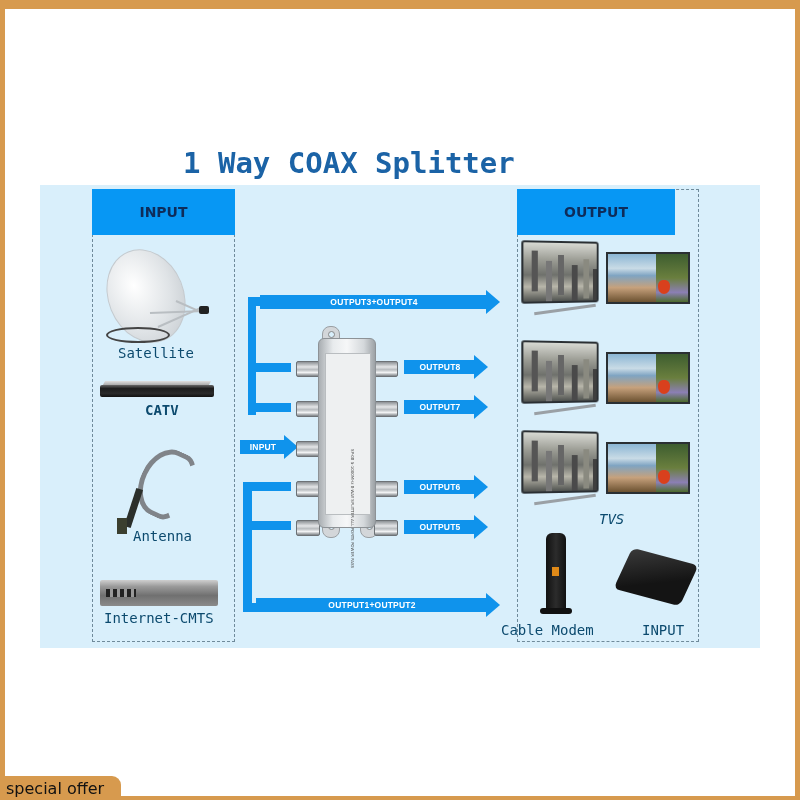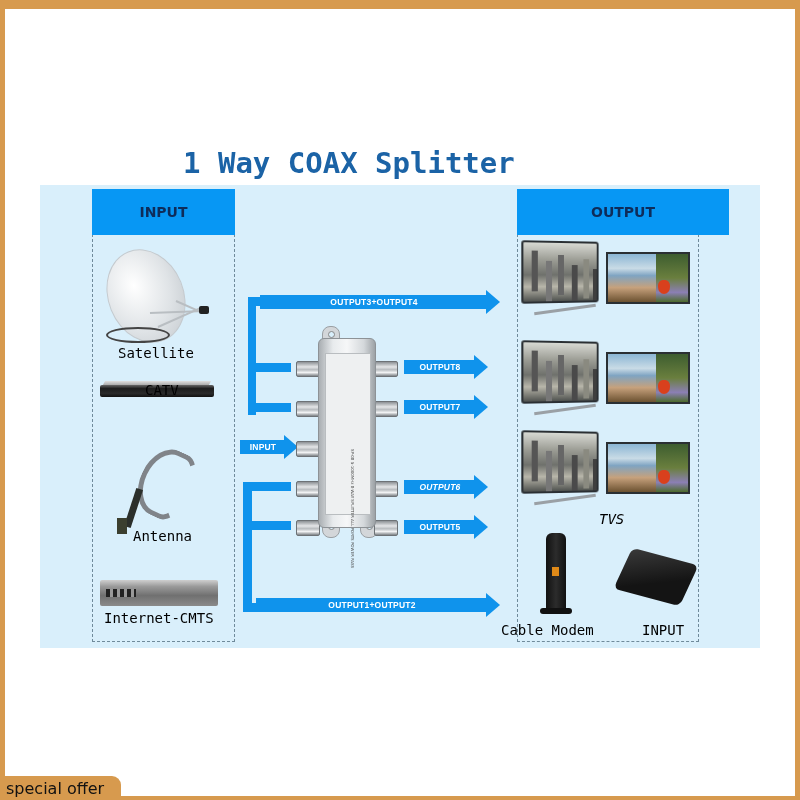--- a/index.html
+++ b/index.html
@@ -5,22 +5,22 @@
   html,body{margin:0;padding:0;}
   body{width:800px;height:800px;position:relative;overflow:hidden;background:#ffffff;font-family:"DejaVu Sans",sans-serif;}
   .frame{position:absolute;left:0;top:0;width:800px;height:800px;box-sizing:border-box;border-top:9px solid #d79a4e;border-left:5px solid #d79a4e;border-right:5px solid #d79a4e;border-bottom:4px solid #d79a4e;}
   .title{position:absolute;left:183px;top:146px;font-family:"DejaVu Sans Mono",monospace;font-weight:bold;font-size:29px;color:#1b63a6;letter-spacing:0px;white-space:nowrap;}
   .panel{position:absolute;left:40px;top:185px;width:720px;height:463px;background:#d9effb;}
   .col{position:absolute;border:1px dashed #6f8a9a;box-sizing:border-box;}
   .col-in{left:92px;top:189px;width:143px;height:453px;}
   .col-out{left:517px;top:189px;width:182px;height:453px;}
   .hdr{position:absolute;background:#0797f4;color:#0e2c5a;font-family:"DejaVu Sans",sans-serif;font-size:14px;font-weight:bold;display:flex;align-items:center;justify-content:center;}
   .hdr-in{left:92px;top:189px;width:143px;height:46px;}
-  .hdr-out{left:517px;top:189px;width:212px;height:46px;}
-  .lbl{position:absolute;font-family:"DejaVu Sans Mono",monospace;font-size:14px;color:#000000;white-space:nowrap;}
+  .hdr-out{left:517px;top:189px;width:158px;height:46px;}
+  .lbl{position:absolute;font-family:"DejaVu Sans Mono",monospace;font-size:14px;color:#0c4a6e;white-space:nowrap;}
   .bar{position:absolute;background:#0f93ec;}
   .arrow{position:absolute;height:14px;}
   .arrow .shaft{position:absolute;left:0;top:0;height:14px;background:#0f93ec;display:flex;align-items:center;justify-content:center;color:#ffffff;font-family:"Liberation Sans",sans-serif;font-weight:bold;font-size:8.5px;letter-spacing:0.2px;}
   .arrow .head{position:absolute;top:-5px;width:0;height:0;border-top:12px solid transparent;border-bottom:12px solid transparent;border-left:14px solid #0f93ec;}
   .splitter{position:absolute;left:318px;top:338px;width:56px;height:188px;background:linear-gradient(90deg,#a9aeb2 0%,#e8ebed 25%,#f6f7f8 50%,#d4d8db 80%,#9da2a6 100%);border-radius:6px;border:1px solid #8d9296;}
   .splitter .face{position:absolute;left:6px;top:14px;width:44px;height:160px;background:#eef0f1;border:1px solid #b9bdc0;}
   .tab{position:absolute;width:16px;height:18px;background:#d3d6d9;border:1px solid #9a9fa3;border-radius:8px;}
   .tab::after{content:"";position:absolute;left:5px;top:4px;width:5px;height:5px;border-radius:50%;background:#d9effb;border:1px solid #888;}
   .port{position:absolute;width:22px;height:14px;background:linear-gradient(180deg,#8c9195 0%,#e4e6e8 35%,#b8bcbf 55%,#f1f2f3 75%,#7d8286 100%);border:1px solid #6d7276;border-radius:2px;}
   .fine{position:absolute;font-family:"DejaVu Sans",sans-serif;font-size:4px;color:#444;transform:rotate(90deg);transform-origin:left top;white-space:nowrap;}
@@ -65,21 +65,21 @@
   <div class="dish"></div>
   <div class="dish-arm" style="left:158px;top:326px;width:50px;transform:rotate(-24deg);"></div>
   <div class="dish-arm" style="left:150px;top:312px;width:54px;transform:rotate(-2deg);"></div>
   <div class="dish-arm" style="left:176px;top:300px;width:30px;transform:rotate(24deg);"></div>
   <div class="lnb"></div>
   <div class="dish-base"></div>
 </div>
 <div class="lbl" style="left:118px;top:345px;">Satellite</div>
 
 <div class="rack catv"></div>
-<div class="lbl" style="left:145px;top:382px;">CATV</div>
+<div class="lbl" style="left:145px;top:402px;font-weight:bold;">CATV</div>
 
 <div>
   <div class="ant-arc"></div>
   <div class="ant-mast"></div>
   <div class="ant-mount"></div>
 </div>
 <div class="lbl" style="left:133px;top:528px;">Antenna</div>
 
 <div class="rack cmts"></div>
 <div class="lbl" style="left:104px;top:610px;">Internet-CMTS</div>
@@ -110,21 +110,21 @@
 
 <div class="arrow" style="left:404px;top:360px;">
   <div class="shaft" style="width:72px;">OUTPUT8</div>
   <div class="head" style="left:70px;"></div>
 </div>
 <div class="arrow" style="left:404px;top:400px;">
   <div class="shaft" style="width:72px;">OUTPUT7</div>
   <div class="head" style="left:70px;"></div>
 </div>
 <div class="arrow" style="left:404px;top:480px;">
-  <div class="shaft" style="width:72px;font-style:italic;">OUTPUT6</div>
+  <div class="shaft" style="width:72px;">OUTPUT6</div>
   <div class="head" style="left:70px;"></div>
 </div>
 <div class="arrow" style="left:404px;top:520px;">
   <div class="shaft" style="width:72px;">OUTPUT5</div>
   <div class="head" style="left:70px;"></div>
 </div>
 
 <div>
   <div class="tab" style="left:322px;top:326px;"></div>
   <div class="tab" style="left:322px;top:518px;"></div>

